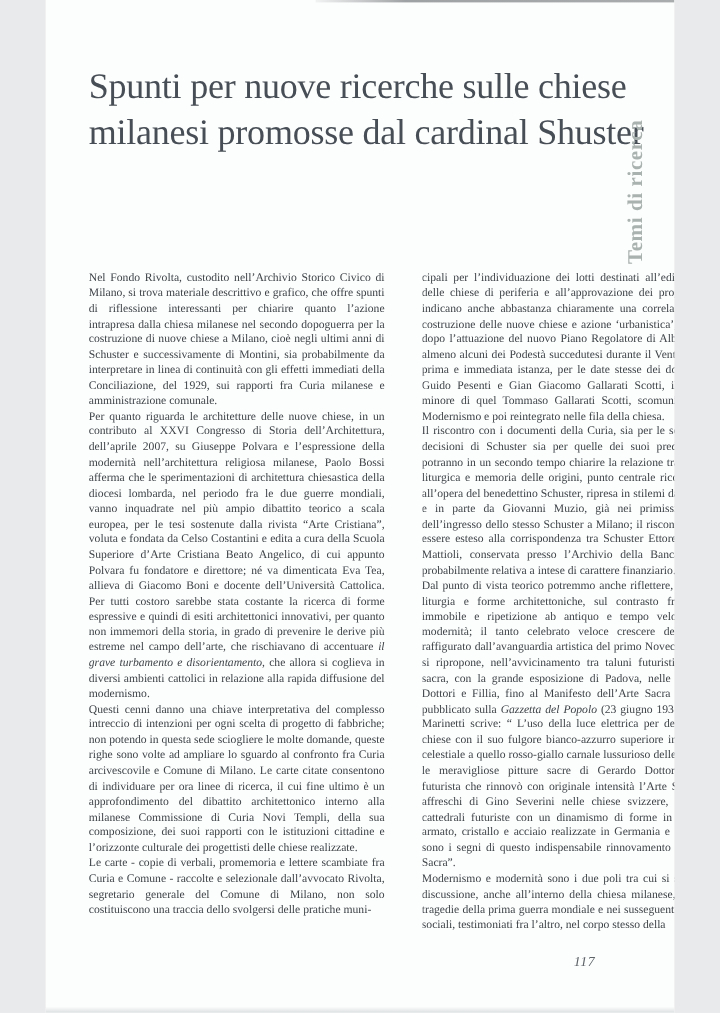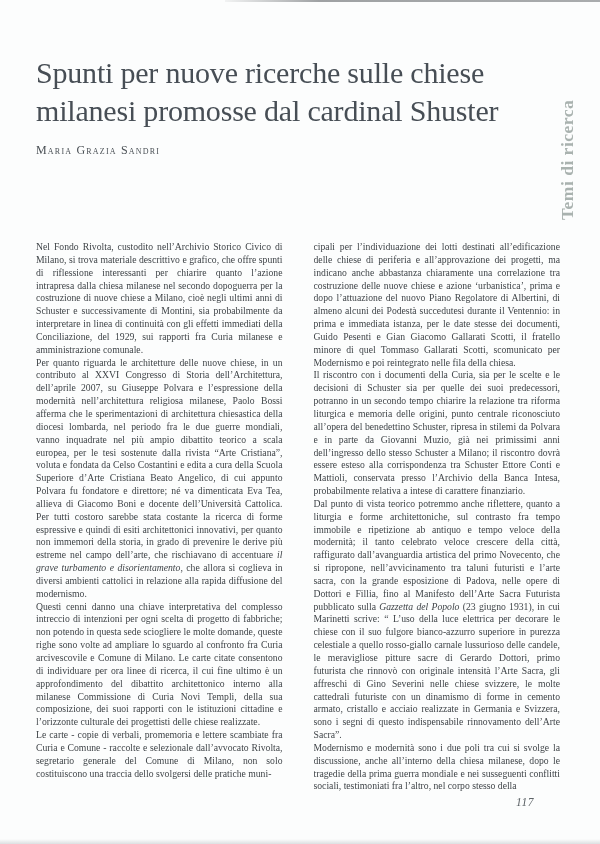--- a/index.html
+++ b/index.html
@@ -1,18 +1,18 @@
 <!DOCTYPE html>
 <html><head>
 <meta charset="utf-8">
 <style>
   html, body { margin: 0; padding: 0; background: #e9eaeb; }
   .page {
     position: relative;
-    width: 600px; height: 844px;
+    width: 524px; height: 844px;
     margin: 0 auto;
     background: #fcfdfd;
     overflow: hidden;
     font-family: "Liberation Serif", serif;
     color: #42474b;
   }
   .top-edge-artifact {
     position: absolute; top: 0; left: 225px; right: 0; height: 2px;
     background: linear-gradient(to right, rgba(45,50,54,0.05), rgba(45,50,54,0.45) 25%, rgba(45,50,54,0.4));
   }
@@ -33,21 +33,21 @@
     font-size: 12px; letter-spacing: 1.2px;
     color: #4a5055;
   }
   .side-tab {
     position: absolute; top: 68px; right: 22px; height: 152px;
     writing-mode: vertical-rl; transform: rotate(180deg);
     font-size: 17.5px; font-weight: 600; letter-spacing: 0.5px;
     color: #a9b2af;
   }
   .columns {
-    position: absolute; top: 241px; left: 36px;
+    position: absolute; top: 226px; left: 36px;
     width: 524px; height: 560px;
     display: flex; gap: 31px;
   }
   .col {
     width: 252px; height: 560px; overflow: hidden;
     text-align: justify;
     font-size: 9.7px; line-height: 12.85px;
     color: #3f4448;
   }
   .col p { margin: 0; }
@@ -61,21 +61,20 @@
 <body>
 
 <div class="page">
   <div class="top-edge-artifact"></div>
 
   <header>
     <h1 style="color: rgb(71, 78, 85);">
       <span class="tline">Spunti per nuove ricerche sulle chiese</span>
       <span class="tline">milanesi promosse dal cardinal Shuster</span>
     </h1>
-    <div class="author">Maria Grazia Sandri</div>
   </header>
 
   <div class="side-tab" style="color: rgb(169, 178, 175);">
     <span>Temi di ricerca</span>
   </div>
 
   <main class="columns">
     <div class="col">
       <p><span>Nel Fondo Rivolta, custodito nell’Archivio Storico Civico di Milano, si trova materiale descrittivo e grafico, che offre spunti di riflessione interessanti per chiarire quanto l’azione intrapresa dalla chiesa milanese nel secondo dopoguerra per la costruzione di nuove chiese a Milano, cioè negli ultimi anni di Schuster e successivamente di Montini, sia probabilmente da interpretare in linea di continuità con gli effetti immediati della Conciliazione, del 1929, sui rapporti fra Curia milanese e amministrazione comunale.</span></p>
       <p><span>Per quanto riguarda le architetture delle nuove chiese, in un contributo al XXVI Congresso di Storia dell’Architettura, dell’aprile 2007, su Giuseppe Polvara e l’espressione della modernità nell’architettura religiosa milanese, Paolo Bossi afferma che le sperimentazioni di architettura chiesastica della diocesi lombarda, nel periodo fra le due guerre mondiali, vanno inquadrate nel più ampio dibattito teorico a scala europea, per le tesi sostenute dalla rivista “Arte Cristiana”, voluta e fondata da Celso Costantini e edita a cura della Scuola Superiore d’Arte Cristiana Beato Angelico, di cui appunto Polvara fu fondatore e direttore; né va dimenticata Eva Tea, allieva di Giacomo Boni e docente dell’Università Cattolica. Per tutti costoro sarebbe stata costante la ricerca di forme espressive e quindi di esiti architettonici innovativi, per quanto non immemori della storia, in grado di prevenire le derive più estreme nel campo dell’arte, che rischiavano di accentuare </span><i>il grave turbamento e disorientamento</i><span>, che allora si coglieva in diversi ambienti cattolici in relazione alla rapida diffusione del modernismo.</span></p>

